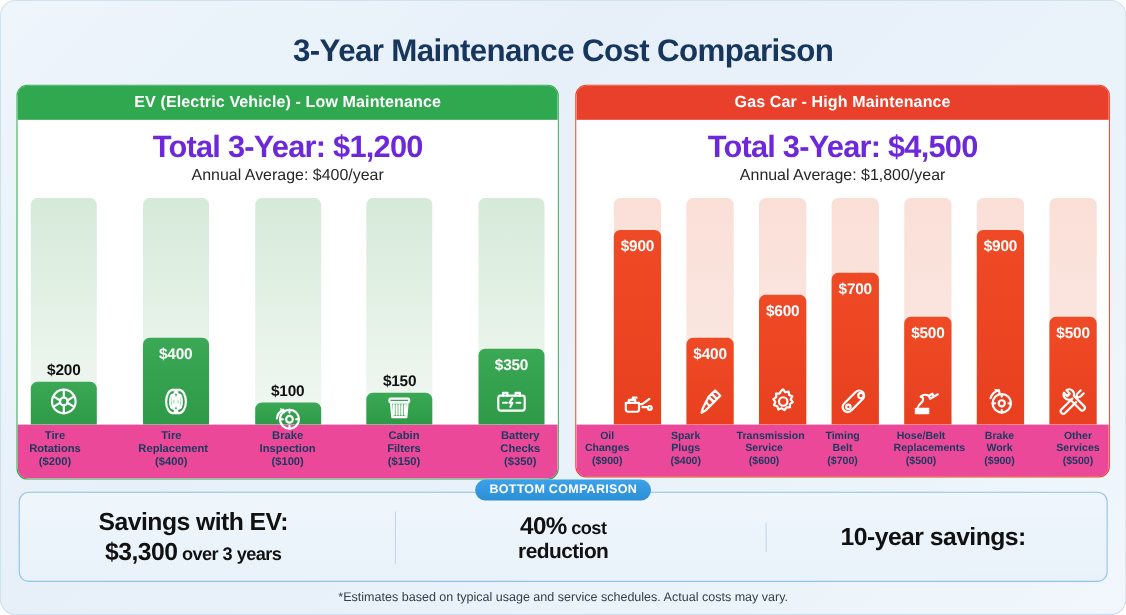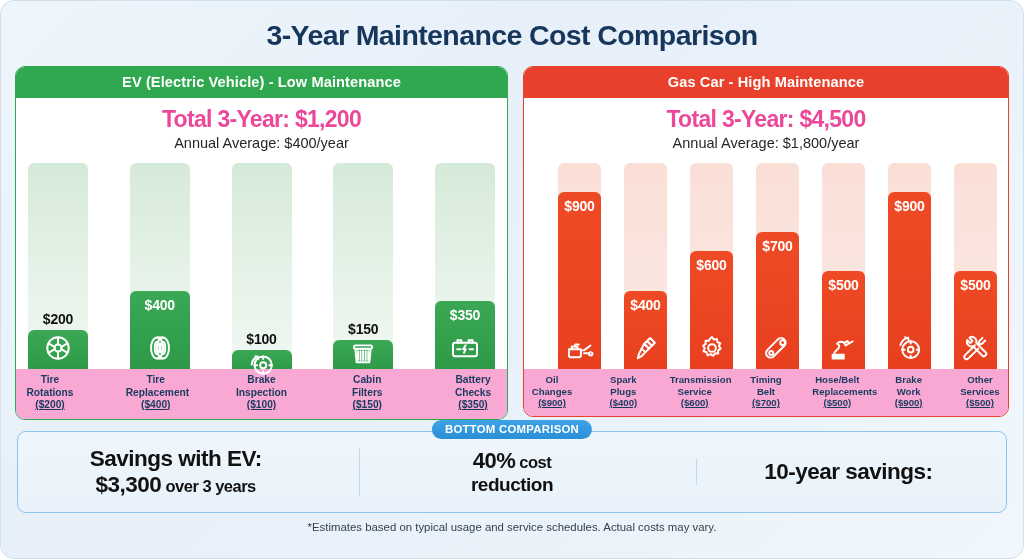--- a/index.html
+++ b/index.html
@@ -21,21 +21,21 @@
     border-radius: 14px;
   }
 
   
   .title {
     text-align: center;
     color: #17365c;
     font-size: 28.5px;
     font-weight: 700;
     letter-spacing: -0.6px;
-    padding-top: 19px;
+    padding-top: 30px;
     line-height: 1.1;
   }
 
   
   .panels {
     display: flex;
     gap: 15px;
     padding: 15px 14px 0 14px;
     align-items: flex-start;
   }
@@ -57,22 +57,22 @@
     padding: 7px 4px 8px 4px;
     letter-spacing: 0.1px;
   }
   .panel.ev  .panel-header { background: #2fa84f; }
   .panel.gas .panel-header { background: #e8402a; }
 
   .panel-body { background: #ffffff; padding: 9px 8px 0 8px; }
 
   .total-line {
     text-align: center;
-    color: #ec4899;
-    font-size: 23px;
+    color: #6d28d9;
+    font-size: 28px;
     font-weight: 700;
     letter-spacing: -0.7px;
     line-height: 1.12;
   }
   .avg-line {
     text-align: center;
     color: #262626;
     font-size: 14.5px;
     font-weight: 400;
     margin-top: 2px;
@@ -148,34 +148,34 @@
     margin-bottom: 7px;
     line-height: 0;
   }
   .bar-icon svg { display: block; }
 
   
   .axis {
     display: flex;
     justify-content: space-between;
     padding: 5px 4px 8px 4px;
-    background: #f9a8d4;
+    background: #ec4899;
     gap: 16px;
   }
   .panel.gas .axis { padding: 5px 3px 8px 3px; }
 
   .axis-label {
     text-align: center;
     color: #173a5e;
     font-weight: 700;
     line-height: 1.18;
   }
   .panel.ev  .axis-label { width: 60px; font-size: 10.2px; }
   .panel.gas .axis-label { width: 50px; font-size: 9.6px; }
-  .axis-label .cost { font-weight: 700; display: block; text-decoration: underline; }
+  .axis-label .cost { font-weight: 700; display: block; }
 
   
   .bottom-wrap {
     position: relative;
     margin: 11px 16px 0 16px;
   }
   .bottom-box {
     border: 1.6px solid #8dc4e8;
     border-radius: 9px;
     background: linear-gradient(to bottom, #eff6fc 0%, #e9f2fa 100%);

